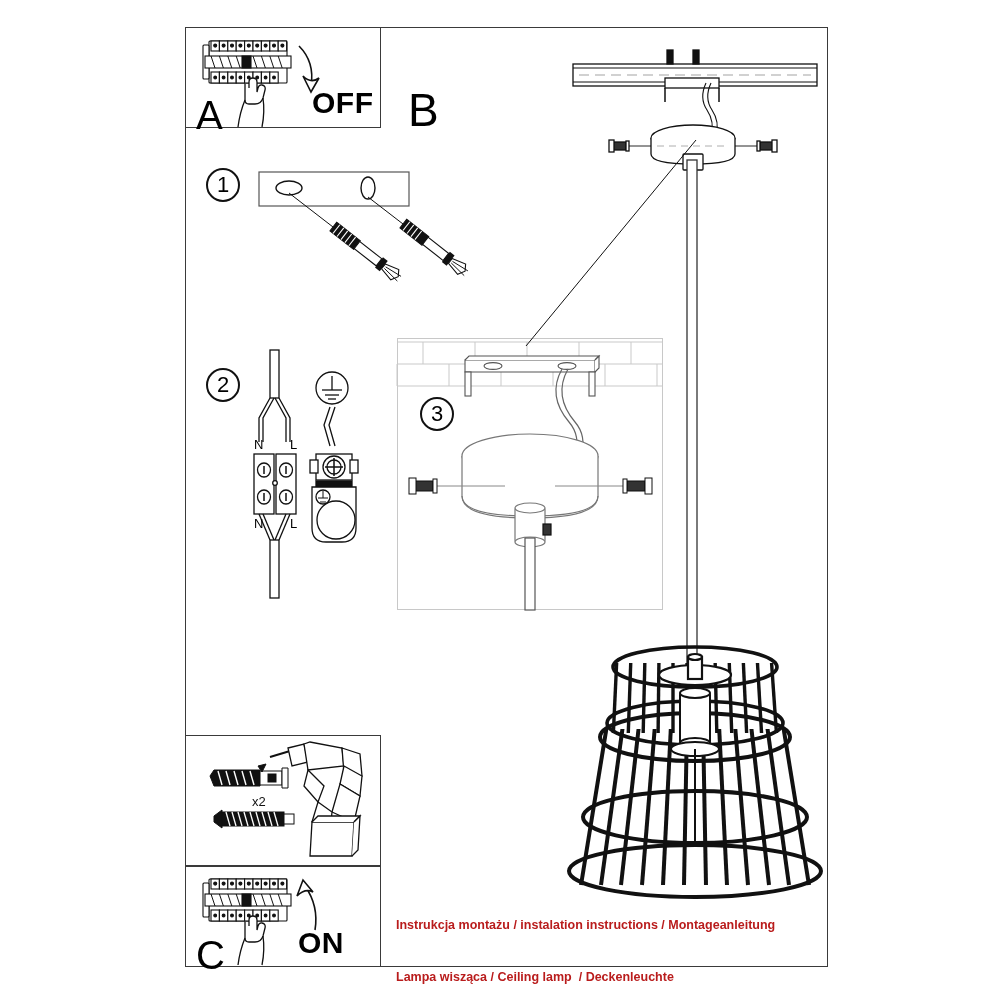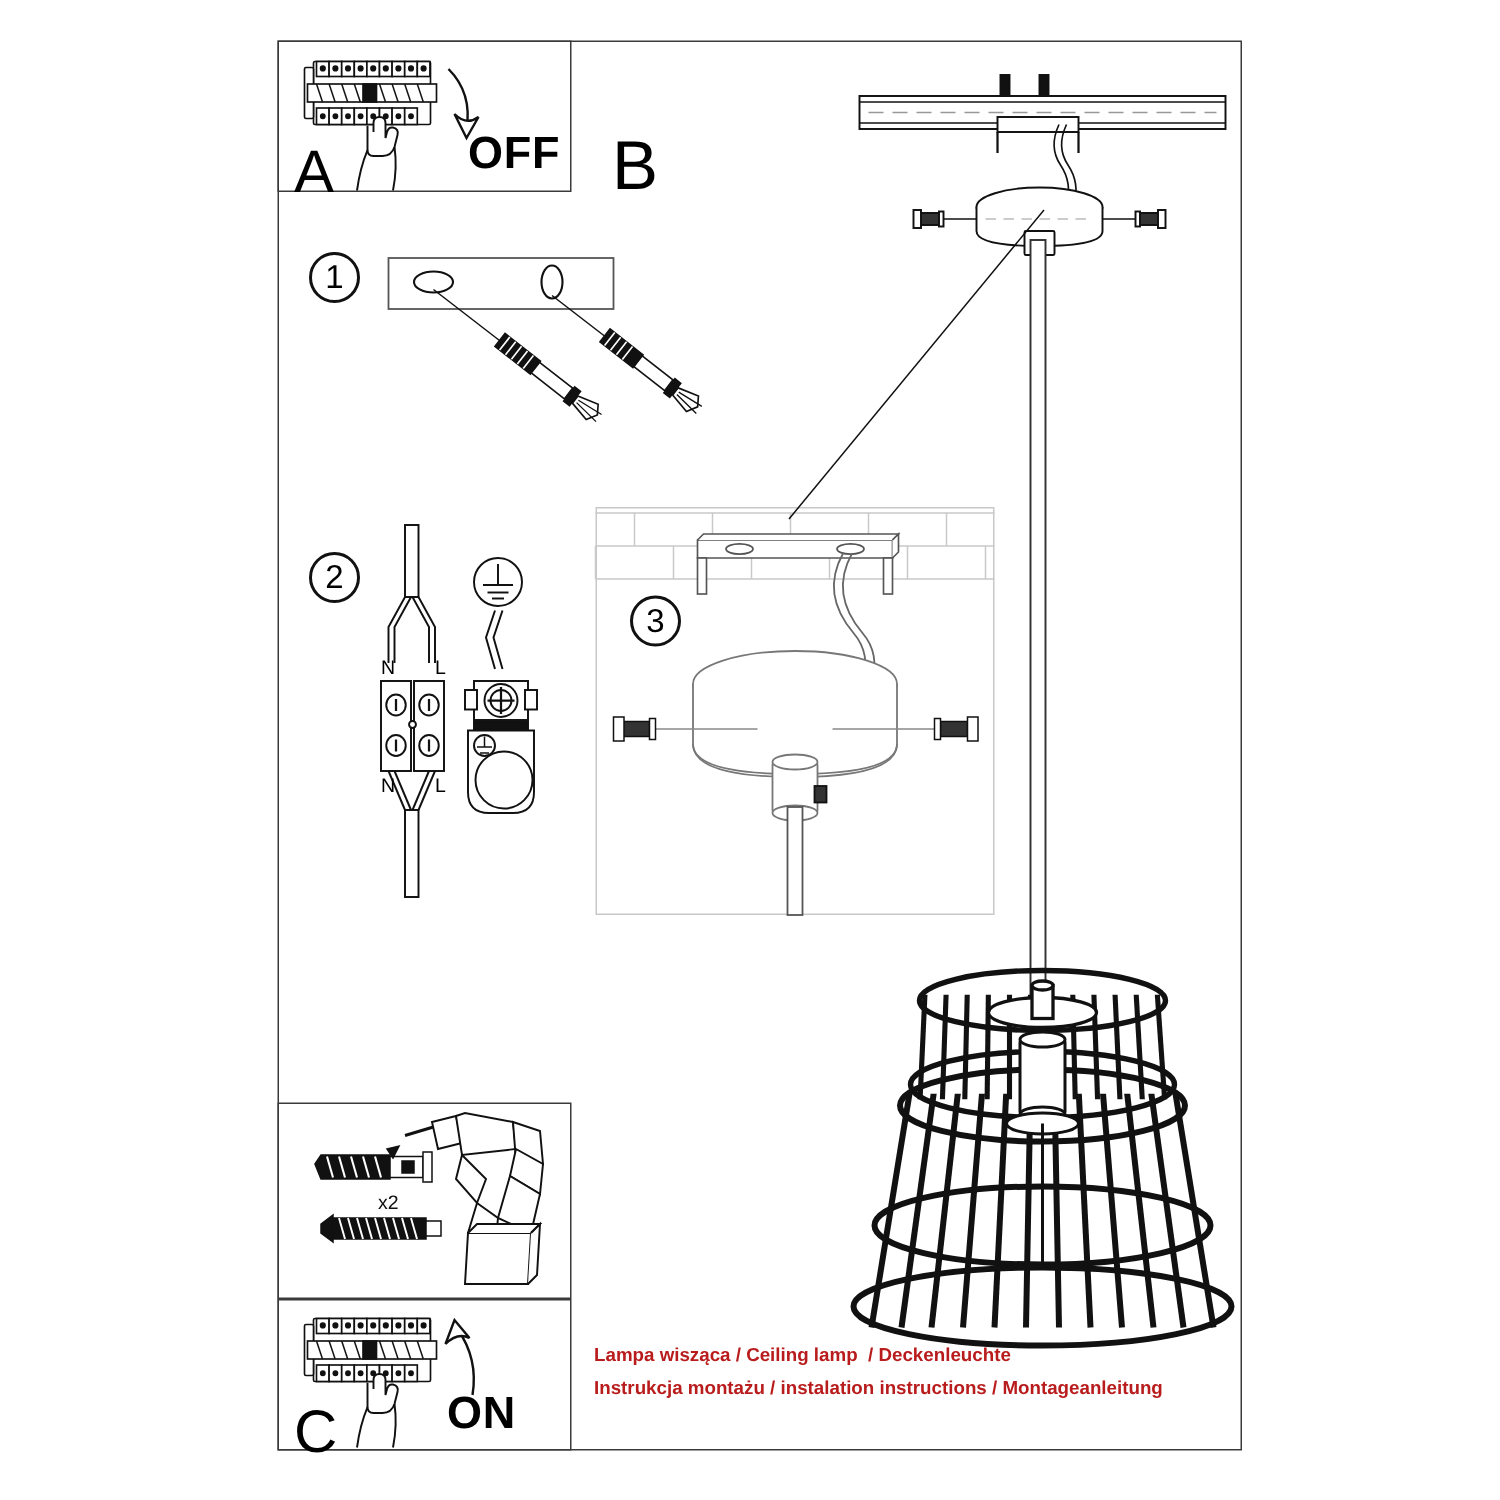--- a/index.html
+++ b/index.html
@@ -534,15 +534,15 @@
       <path d="M50 68 Q45 80 43 95" fill="none"></path>
       <path d="M68 66 Q70 80 67 95" fill="none"></path>
     </g>
     <g fill="#fff" stroke="#111" stroke-width="1.6">
       <path d="M120 60 Q124 36 110 16" fill="none"></path>
       <path d="M102 26 L108 10 L118 22 Q110 18 102 26 Z" fill="#fff"></path>
     </g>
   </svg>
 
   <div class="caption" style="left:396px;top:916px;">Instrukcja montażu / instalation instructions / Montageanleitung</div>
-  <div class="caption" style="left:396px;top:894px;">Lampa wisząca / Ceiling lamp  / Deckenleuchte</div>
+  <div class="caption" style="left:396px;top:968px;">Lampa wisząca / Ceiling lamp  / Deckenleuchte</div>
 
 </div>
 
 </body></html>

